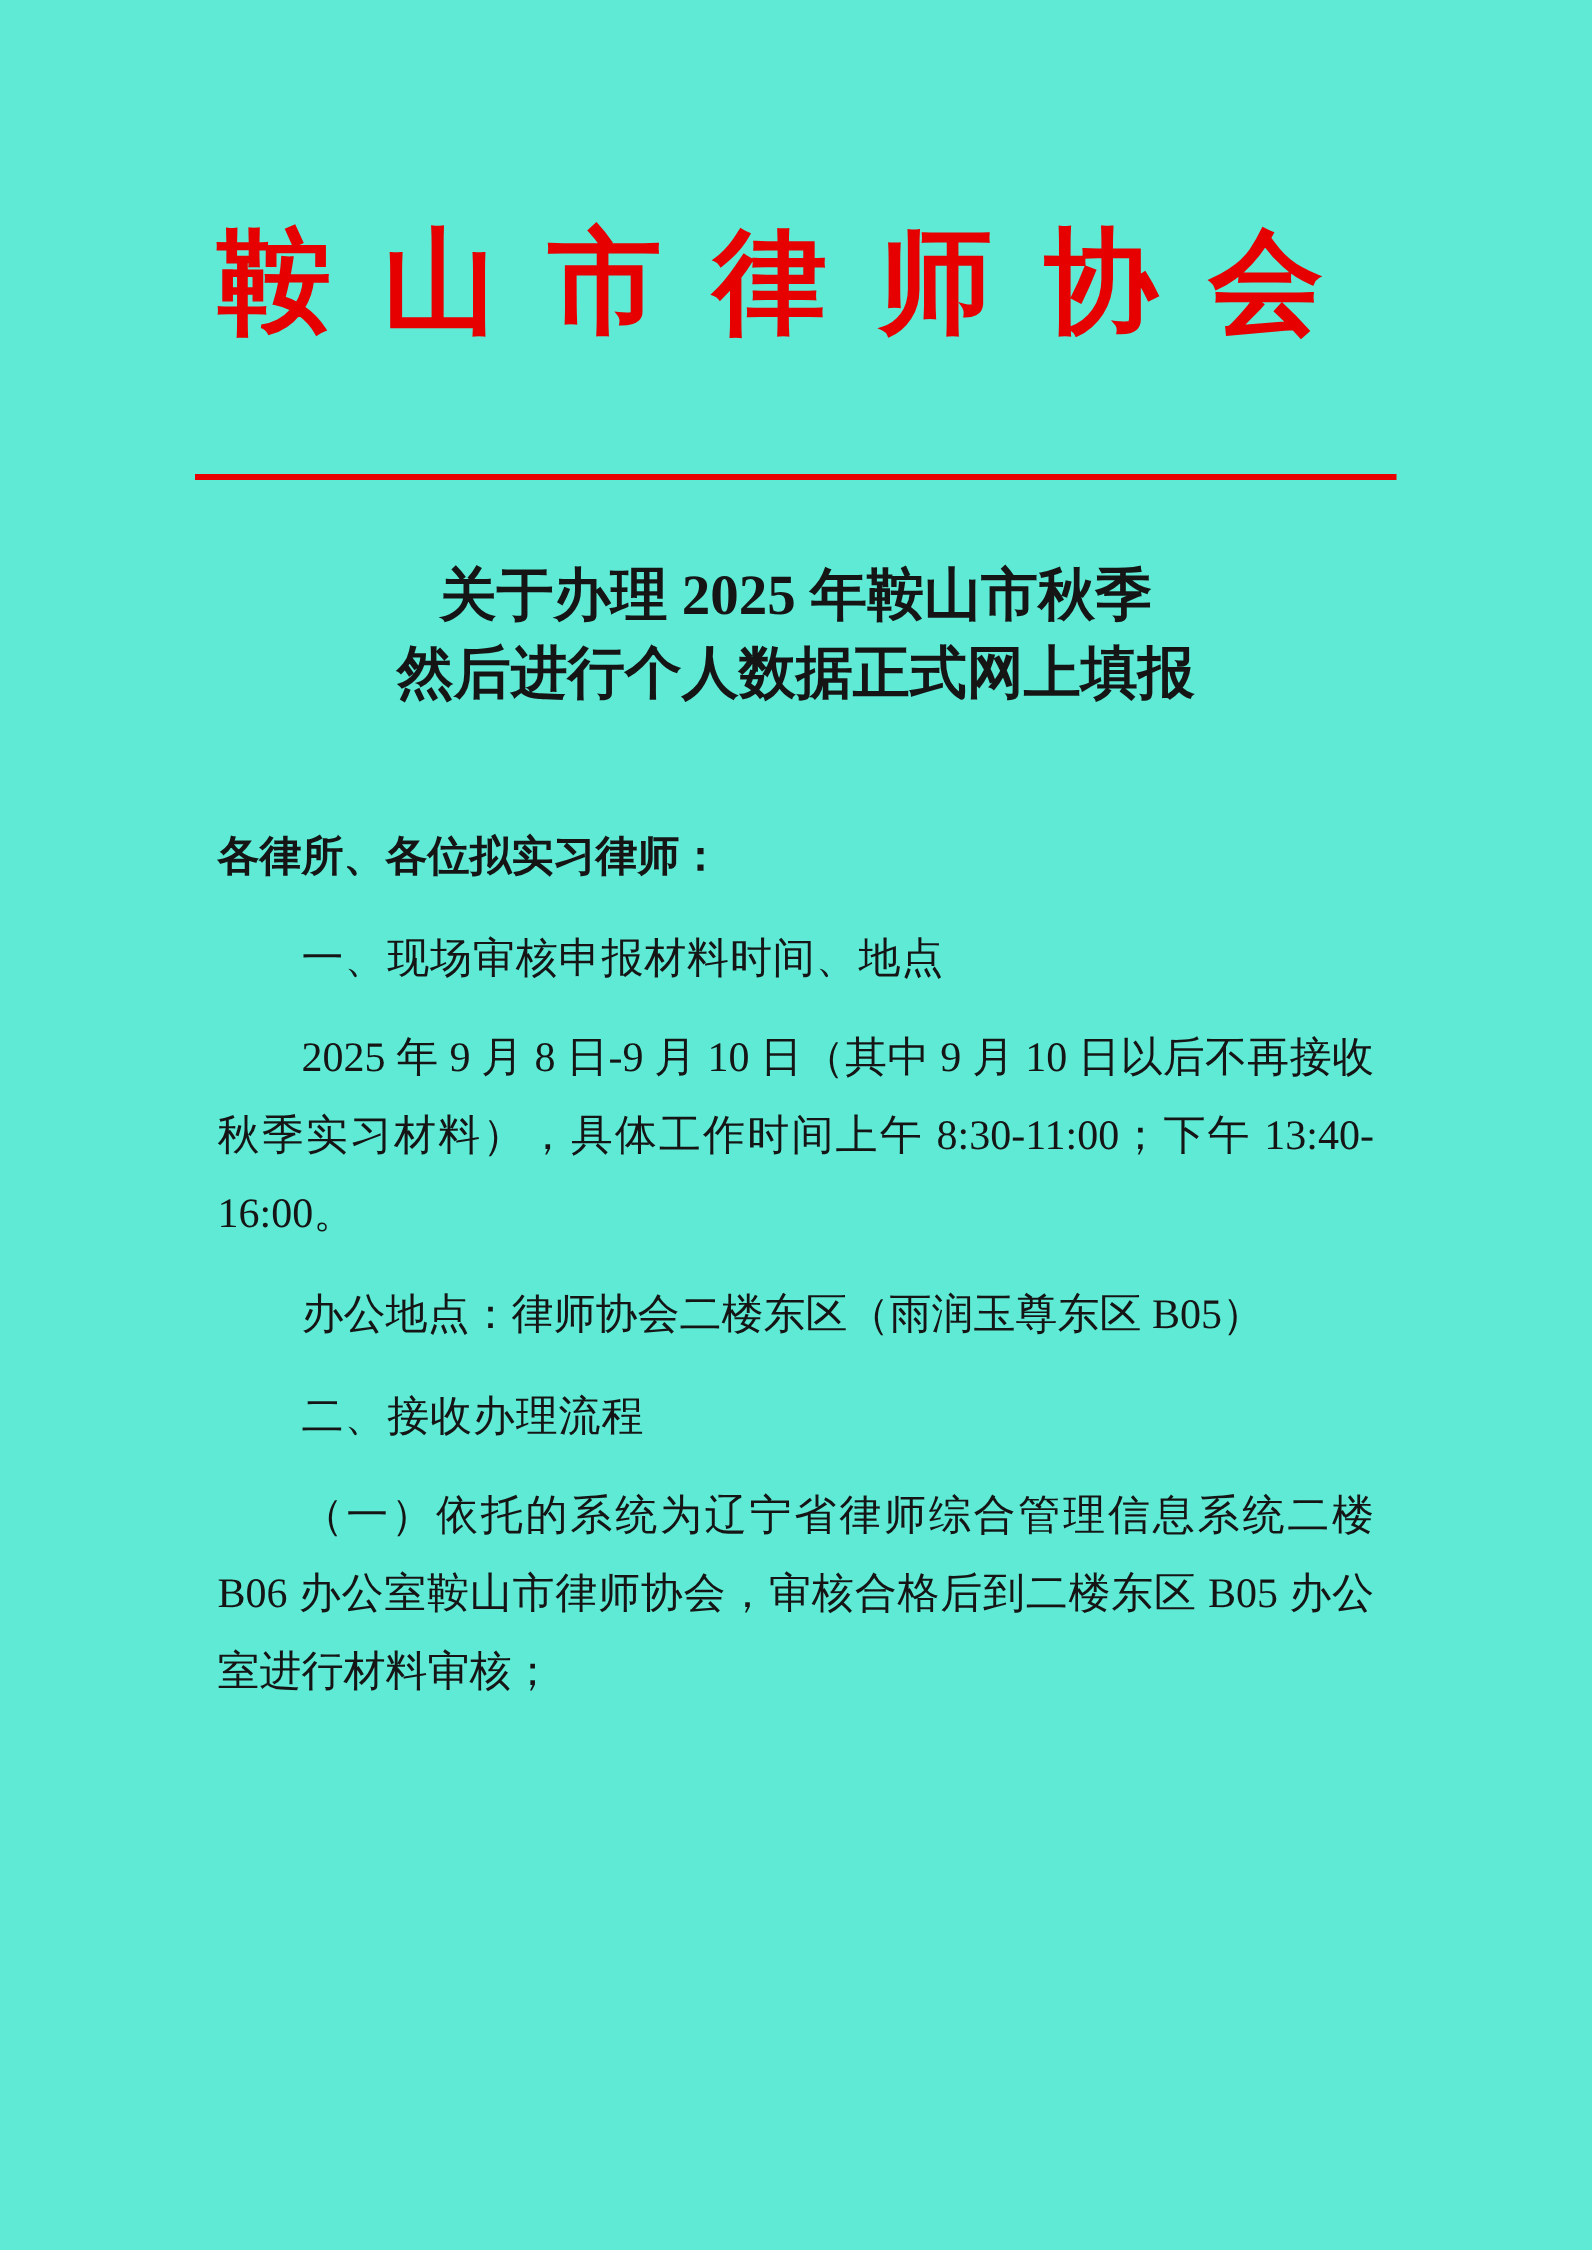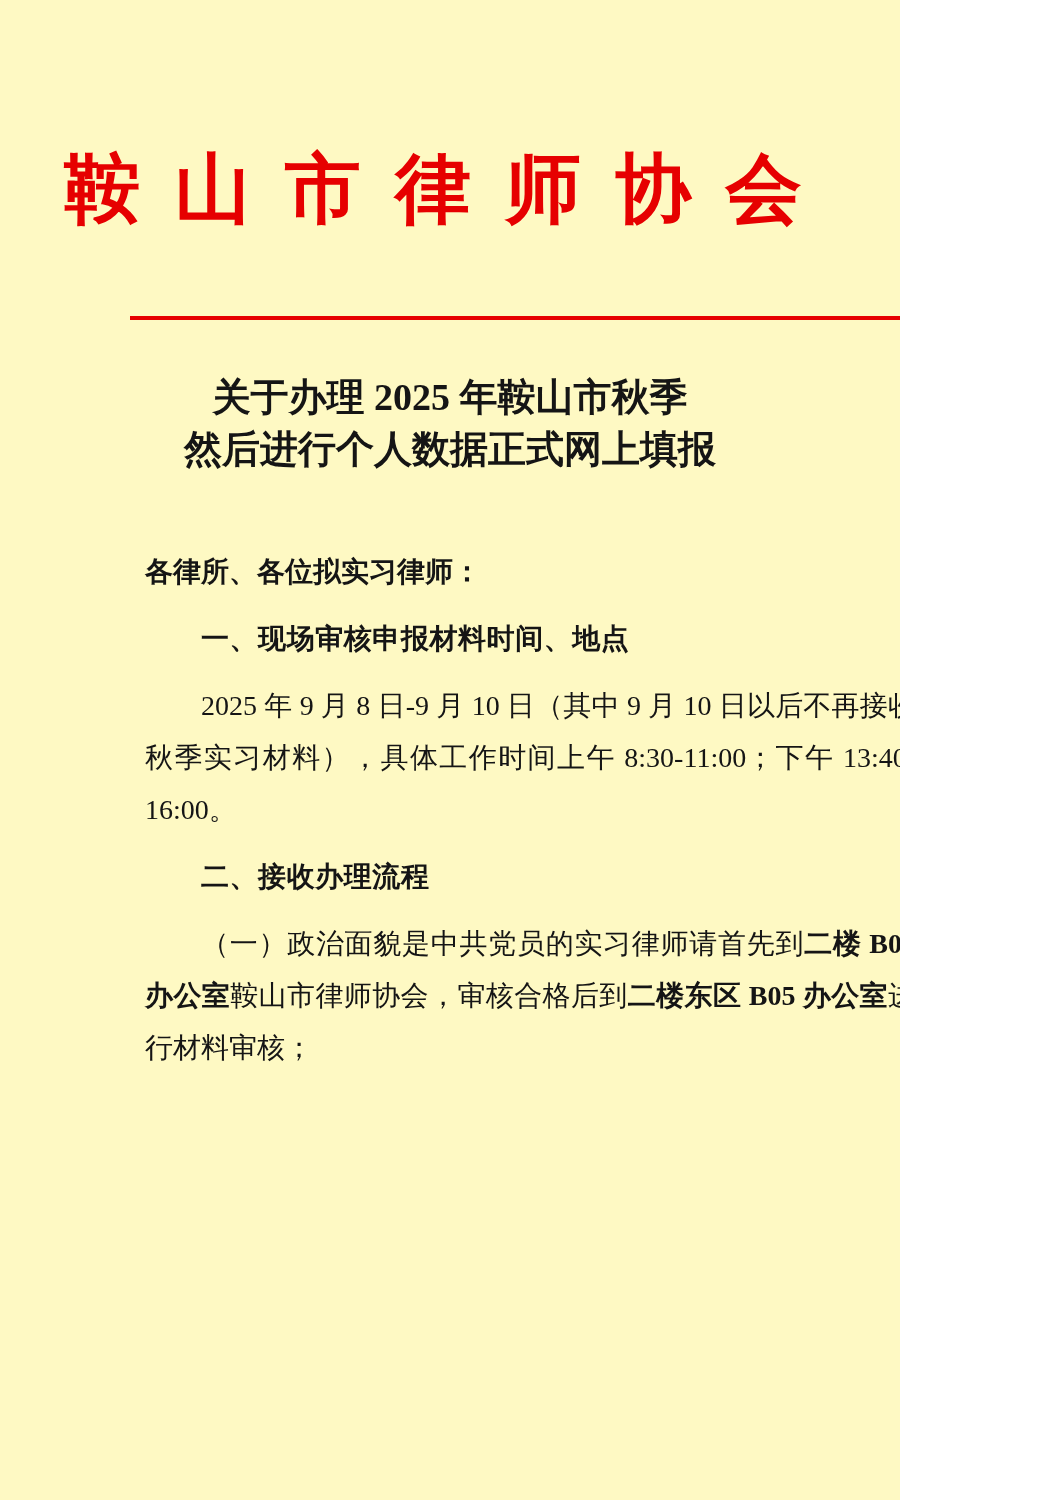--- a/index.html
+++ b/index.html
@@ -1,19 +1,19 @@
 <!DOCTYPE html>
 <html><head>
 <meta charset="utf-8">
 <style>
   html, body { margin:0; padding:0; background:#ffffff; }
   .page {
     position:relative;
-    width:900px; height:1500px;
-    background:#fef9c3;
+    width:1061px; height:1500px;
+    background:#5eead4;
     overflow:hidden;
     font-family:"Liberation Serif","DejaVu Serif",serif;
     color:#121212;
   }
   .letterhead {
     position:absolute; top:146px; left:0; right:0;
     text-align:center;
     font-size:76px; font-weight:700;
     line-height:1.15;
     letter-spacing:0.45em;
@@ -42,39 +42,40 @@
   .salutation {
     font-weight:700;
     text-indent:0;
   }
   .para { text-indent:2em; }
   .para.heading {
     font-weight:700;
     font-family:"Liberation Sans","DejaVu Sans",sans-serif;
     letter-spacing:0.02em;
   }
-  .seg.bold { font-weight:700; }
+  .seg.bold { font-weight:400; }
 </style>
 </head>
 <body>
 
 <div class="page">
 
   <div class="letterhead" style="color: rgb(230, 0, 0);">鞍山市律师协会</div>
 
   <div class="rule" style="background: rgb(230, 0, 0);"></div>
 
   <div class="doc-title">
     <div>关于办理 2025 年鞍山市秋季</div>
     <div>然后进行个人数据正式网上填报</div>
   </div>
 
   <div class="body-text">
     <p class="salutation">各律所、各位拟实习律师：</p>
     <div>
         <p class="para heading"><span class="seg bold">一、现场审核申报材料时间、地点</span></p>
         <p class="para normal"><span class="seg">2025 年 9 月 8 日-9 月 10 日（其中 9 月 10 日以后不再接收秋季实习材料），具体工作时间上午 8:30-11:00；下午 13:40-16:00。</span></p>
+        <p class="para normal"><span class="seg">办公地点：律师协会二楼东区（雨润玉尊东区 B05）</span></p>
         <p class="para heading"><span class="seg bold">二、接收办理流程</span></p>
-        <p class="para normal"><span class="seg">（一）政治面貌是中共党员的实习律师请首先到</span><span class="seg bold">二楼 B06 办公室</span><span class="seg">鞍山市律师协会，审核合格后到</span><span class="seg bold">二楼东区 B05 办公室</span><span class="seg">进行材料审核；</span></p>
+        <p class="para normal"><span class="seg">（一）依托的系统为辽宁省律师综合管理信息系统</span><span class="seg bold">二楼 B06 办公室</span><span class="seg">鞍山市律师协会，审核合格后到</span><span class="seg bold">二楼东区 B05 办公室</span><span class="seg">进行材料审核；</span></p>
       </div>
   </div>
 
 </div>
 
 </body></html>

